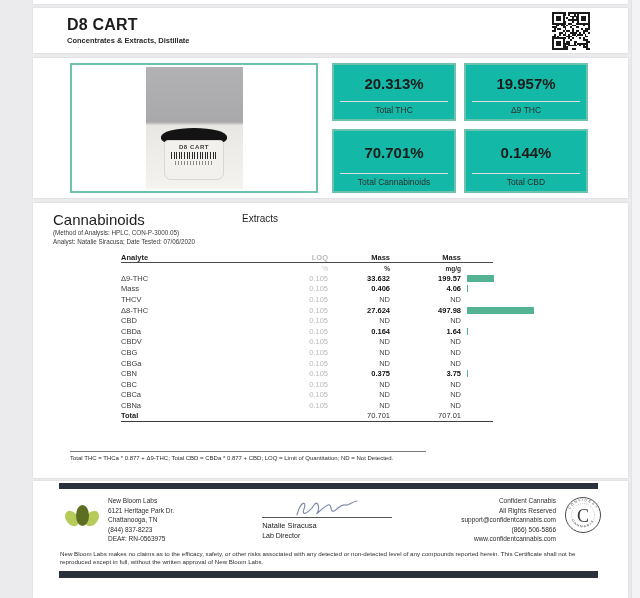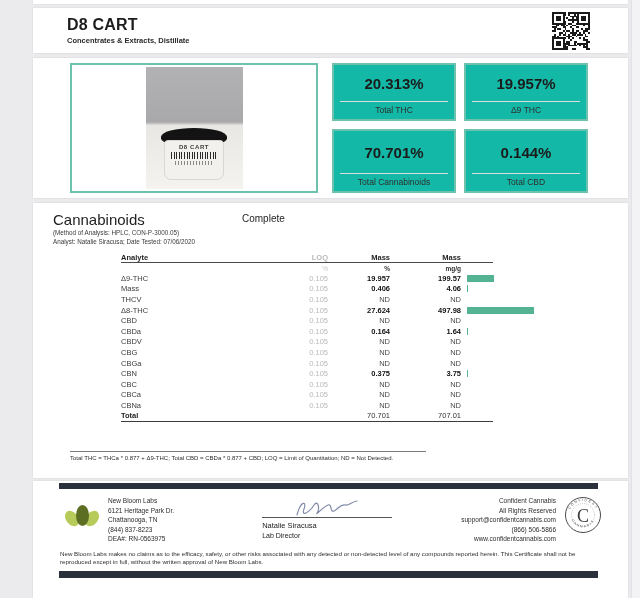--- a/index.html
+++ b/index.html
@@ -388,41 +388,41 @@
     </div>
   </div>
 
   <div class="card card-cann">
     <div class="sec-head">
       <div>
         <div class="sec-title">Cannabinoids</div>
         <div class="sec-meta">(Method of Analysis: HPLC, CON-P-3000.05)</div>
         <div class="sec-meta">Analyst: Natalie Siracusa; Date Tested: 07/06/2020</div>
       </div>
-      <div class="sec-status">Complete</div>
+      <div class="sec-status">Extracts</div>
     </div>
 
     <div class="ctable">
       <div class="thead">
         <div class="tc c-analyte">Analyte</div>
         <div class="tc c-loq">LOQ</div>
         <div class="tc c-pct">Mass</div>
         <div class="tc c-mgg">Mass</div>
       </div>
       <div class="tunits">
         <div class="tc c-analyte"></div>
         <div class="tc c-loq">%</div>
         <div class="tc c-pct">%</div>
         <div class="tc c-mgg">mg/g</div>
       </div>
       <div>
           <div class="trow">
             <div class="tc c-analyte">Δ9-THC</div>
             <div class="tc c-loq">0.105</div>
-            <div class="tc c-pct num">19.957</div>
+            <div class="tc c-pct num">33.632</div>
             <div class="tc c-mgg num">199.57</div>
             <div class="tc c-bar">
               <div class="bar" style="width: 27px; background: rgb(84, 179, 146);"></div>
             </div>
           </div>
           <div class="trow">
             <div class="tc c-analyte">Mass</div>
             <div class="tc c-loq">0.105</div>
             <div class="tc c-pct num">0.406</div>
             <div class="tc c-mgg num">4.06</div>

